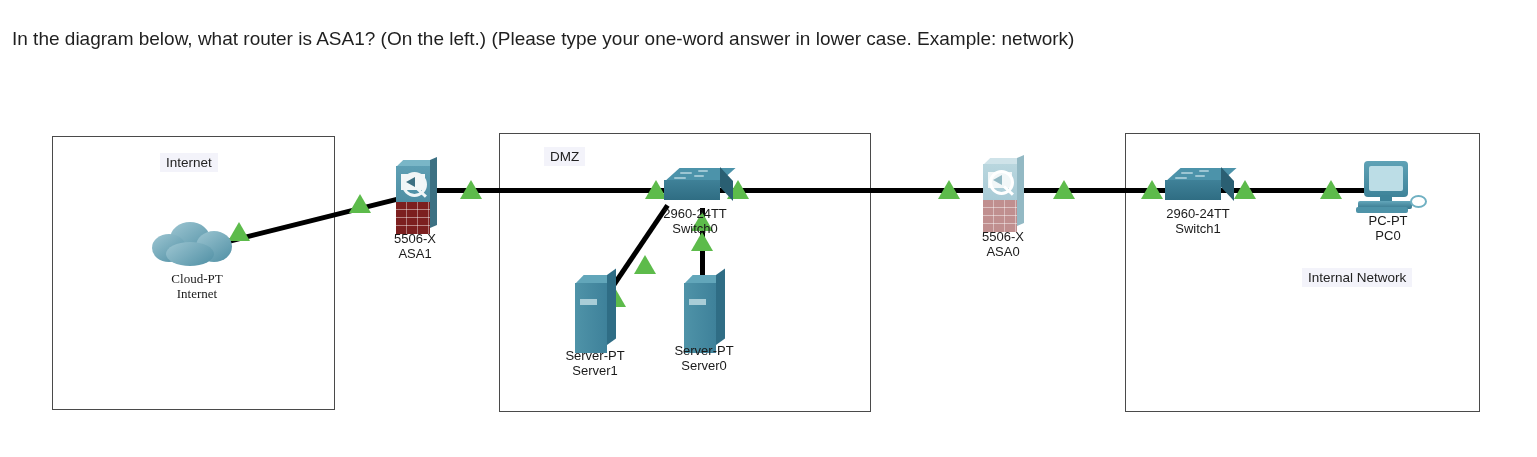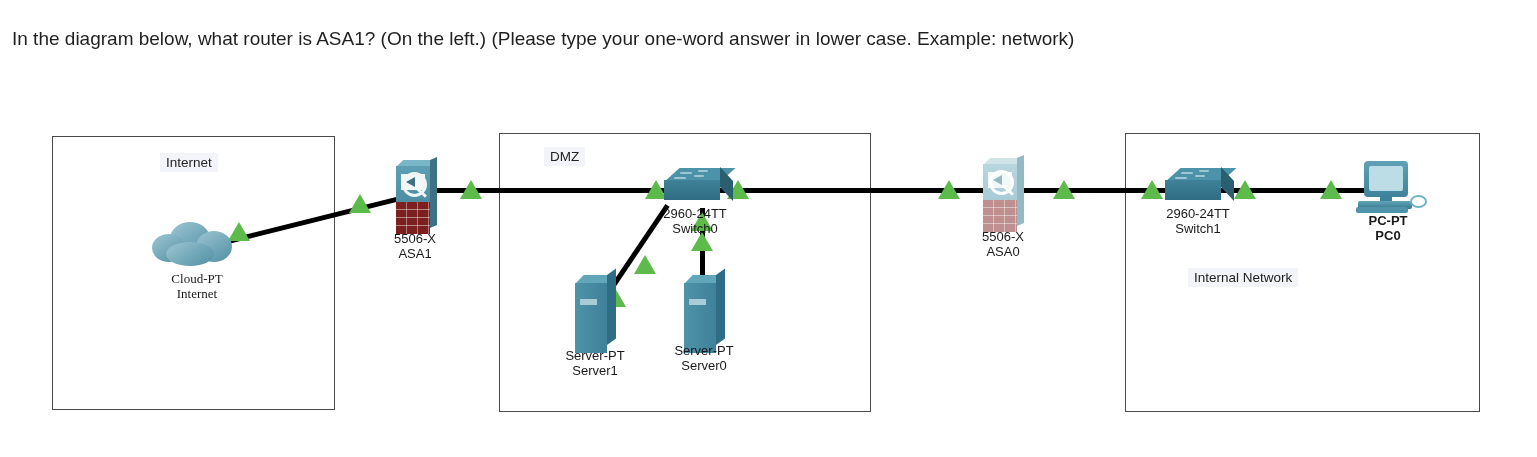--- a/index.html
+++ b/index.html
@@ -115,21 +115,21 @@
 
 <div id="question">In the diagram below, what router is ASA1? (On the left.) (Please type your one-word answer in lower case. Example: network)</div>
 
 <div class="zone" style="left:52px;top:136px;width:281px;height:272px;"></div>
 <div class="zone-label" style="left:160px;top:153px;">Internet</div>
 
 <div class="zone" style="left:499px;top:133px;width:370px;height:277px;"></div>
 <div class="zone-label" style="left:544px;top:147px;">DMZ</div>
 
 <div class="zone" style="left:1125px;top:133px;width:353px;height:277px;"></div>
-<div class="zone-label" style="left:1188px;top:268px;">Internal Network</div>
+<div class="zone-label" style="left:1302px;top:268px;">Internal Network</div>
 
 <div class="link-d" style="left:228px;top:239px;width:178px;transform:rotate(-14deg);"></div>
 
 <div class="link-h" style="left:425px;top:188px;width:258px;"></div>
 
 <div class="link-h" style="left:720px;top:188px;width:272px;"></div>
 
 <div class="link-h" style="left:1016px;top:188px;width:186px;"></div>
 
 <div class="link-h" style="left:1216px;top:188px;width:148px;"></div>
@@ -254,16 +254,16 @@
 
 <div class="pc" style="left:1356px;top:161px;">
   <div class="mon">
       <div class="scr"></div>
     </div>
   <div class="neck"></div>
   <div class="base"></div>
   <div class="kb"></div>
   <div class="mouse"></div>
 </div>
-<div class="dev-label" style="left:1338px;top:213px;width:100px;font-weight:bold;">
+<div class="dev-label" style="left:1338px;top:213px;width:100px;">
   <div>PC-PT</div>
   <div>PC0</div>
 </div>
 
 </body></html>

